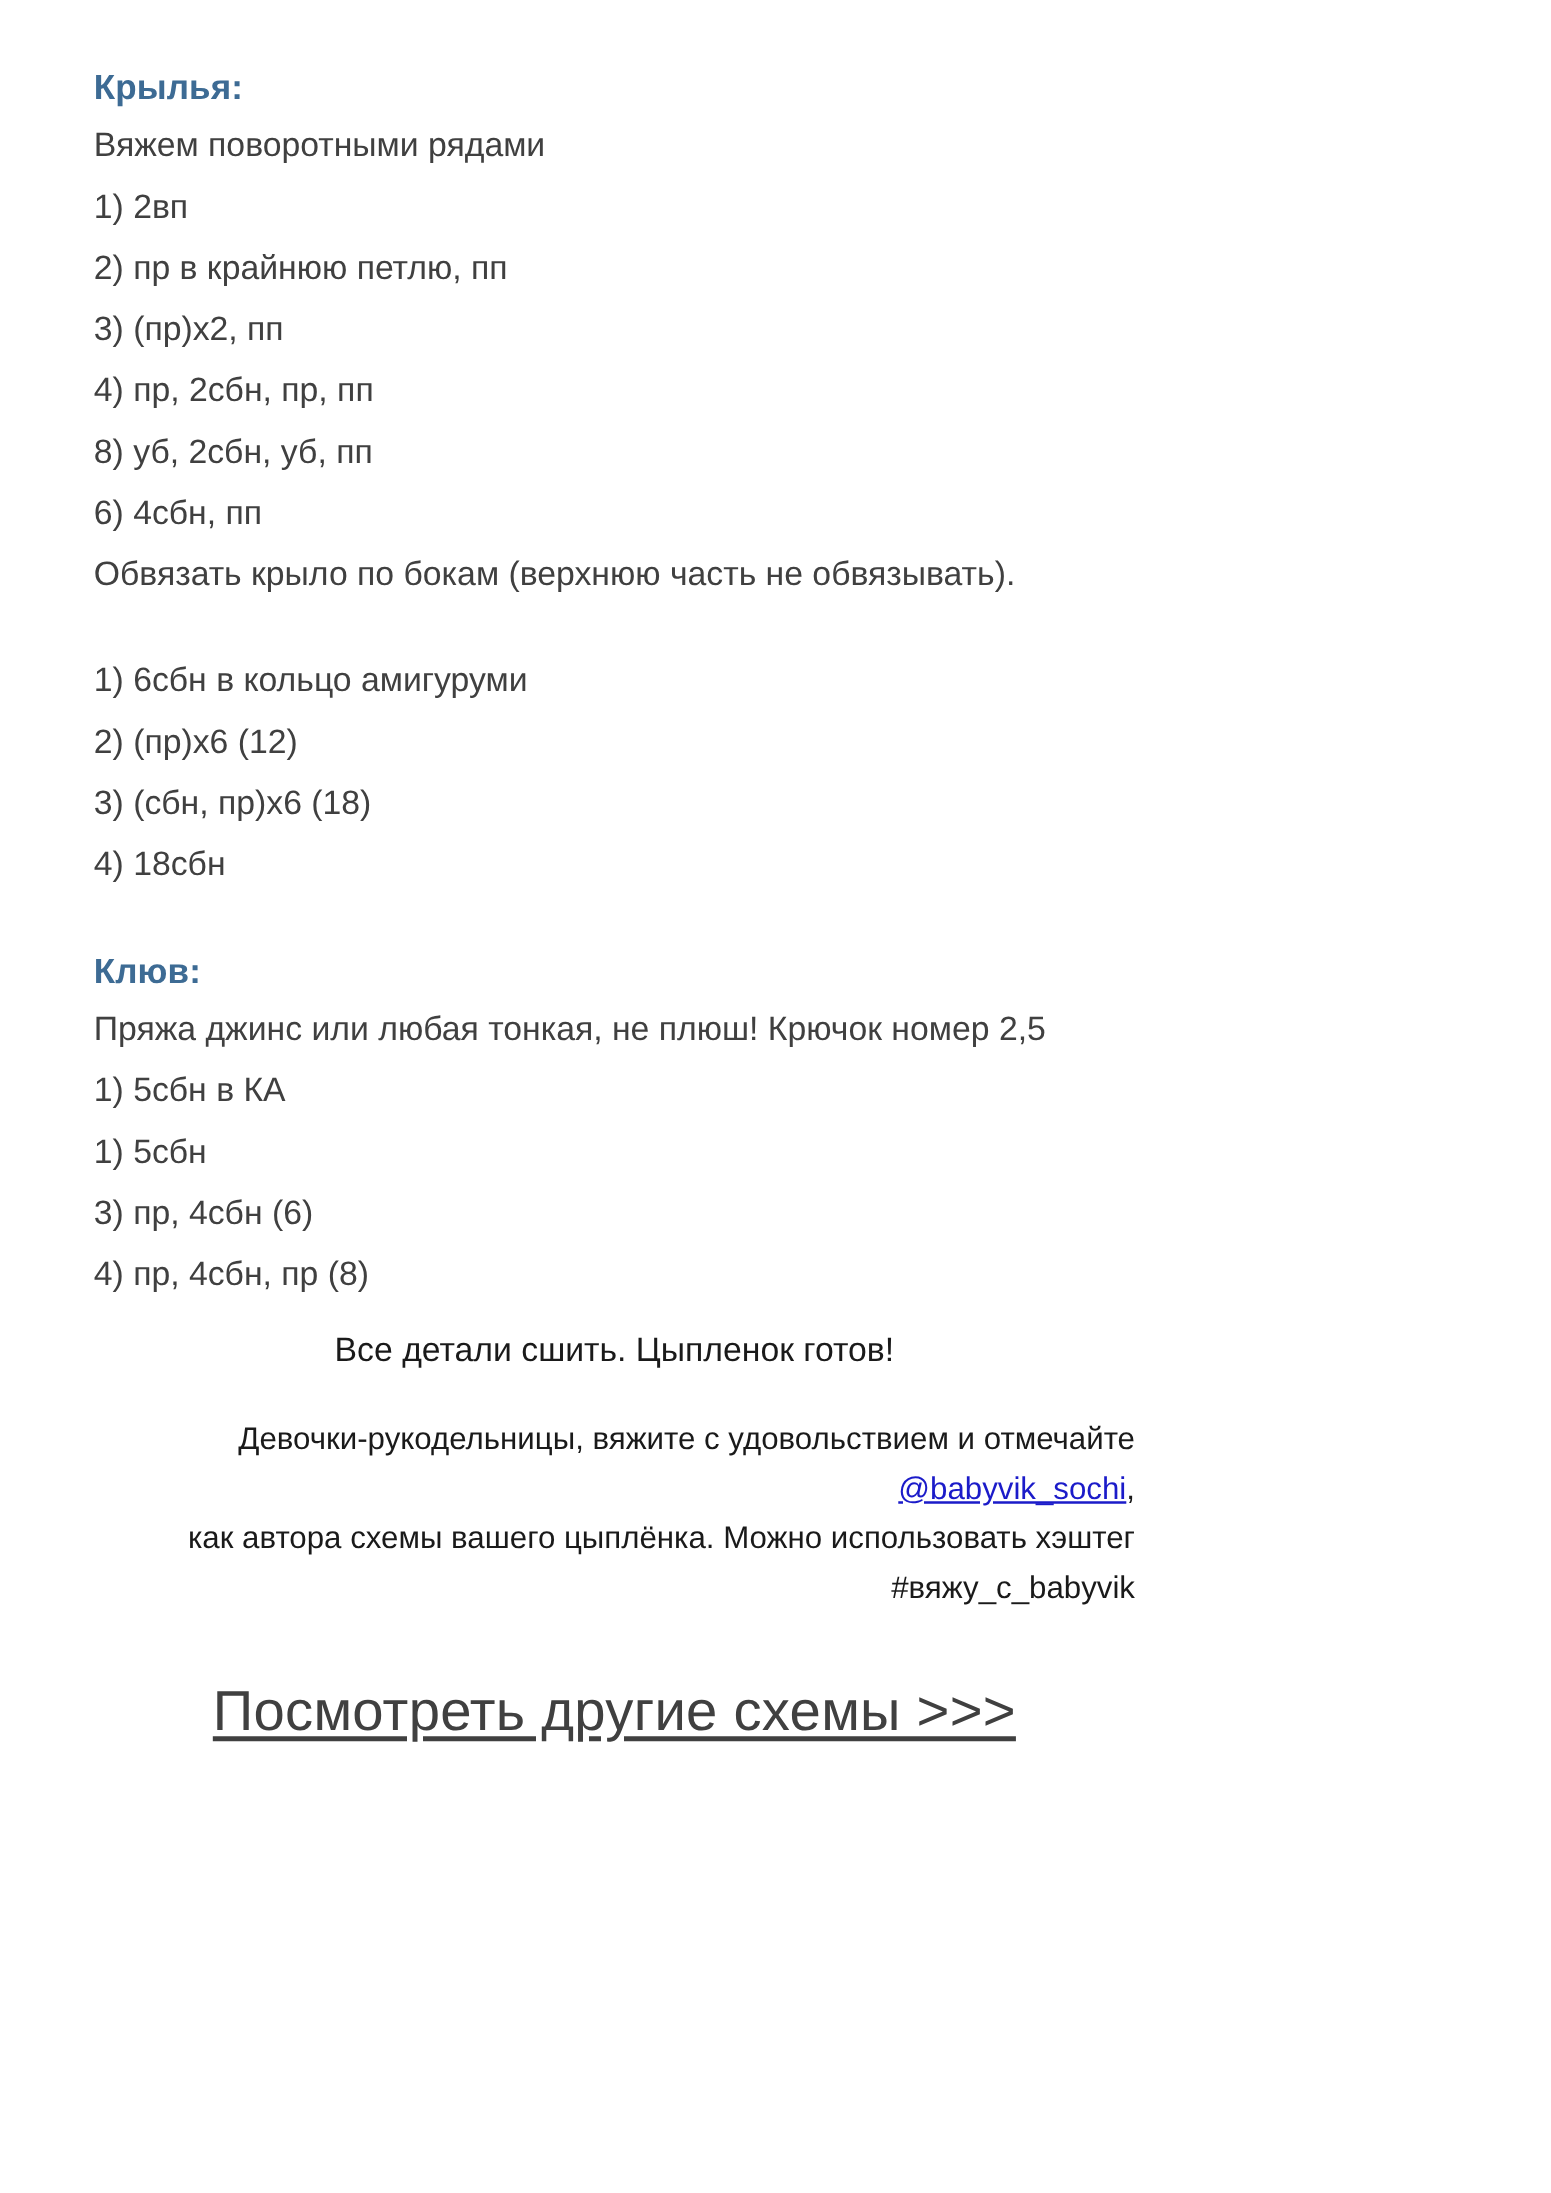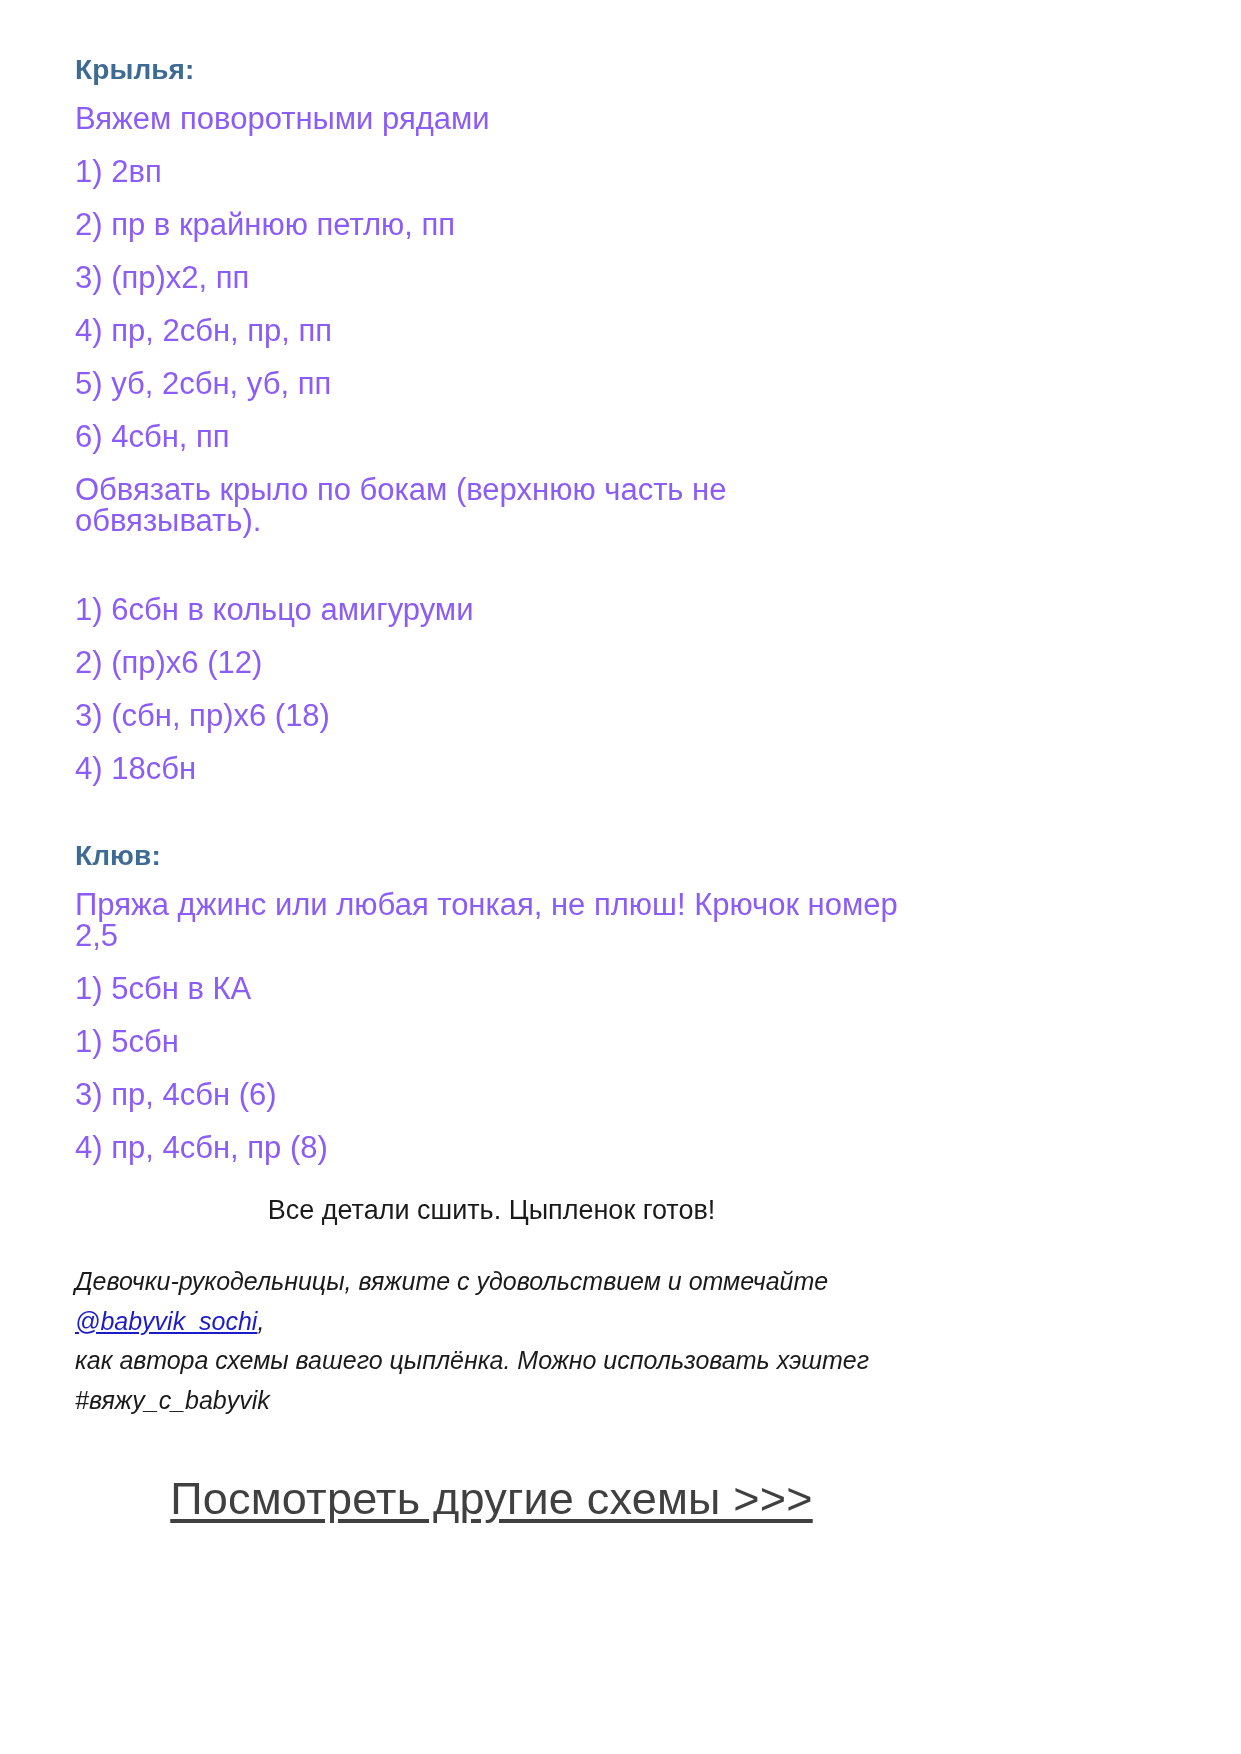--- a/index.html
+++ b/index.html
@@ -29,46 +29,45 @@
   }
   .section-heading {
     color: #3d6b94;
     font-weight: bold;
     font-size: 28px;
     line-height: 1.0;
     margin: 0 0 19px 0;
     letter-spacing: 0.1px;
   }
   .line {
-    font-size: 31px;
+    font-size: 27px;
     line-height: 1.0;
     margin: 0 0 22px 0;
-    color: #8b5cf6;
+    color: #404040;
     white-space: pre-wrap;
   }
   .gap-after-block {
     height: 36px;
   }
   .gap-small {
     height: 12px;
   }
   .closing-line {
     font-size: 27px;
     line-height: 1.0;
     margin: 0;
     color: #1a1a1a;
     text-align: center;
   }
   .credit-block {
     margin-top: 38px;
-    text-align: left;
+    text-align: right;
     font-size: 25px;
     line-height: 1.58;
     color: #1a1a1a;
-    font-style: italic;
   }
   .credit-block .inline-link {
     color: #1b1bc9;
     text-decoration: underline;
     cursor: pointer;
   }
   .final-link-wrap {
     margin-top: 54px;
     text-align: center;
   }
@@ -88,21 +87,21 @@
 
 <div class="page">
 
   <div class="section">
     <div class="section-heading">Крылья:</div>
     <div class="line">Вяжем поворотными рядами</div>
     <div class="line">1) 2вп</div>
     <div class="line">2) пр в крайнюю петлю, пп</div>
     <div class="line">3) (пр)х2, пп</div>
     <div class="line">4) пр, 2сбн, пр, пп</div>
-    <div class="line">5) уб, 2сбн, уб, пп</div>
+    <div class="line">8) уб, 2сбн, уб, пп</div>
     <div class="line">6) 4сбн, пп</div>
     <div class="line">Обвязать крыло по бокам (верхнюю часть не обвязывать).</div>
   </div>
 
   <div class="gap-after-block"></div>
 
   <div class="section">
     <div class="line">1) 6сбн в кольцо амигуруми</div>
     <div class="line">2) (пр)х6 (12)</div>
     <div class="line">3) (сбн, пр)х6 (18)</div>

